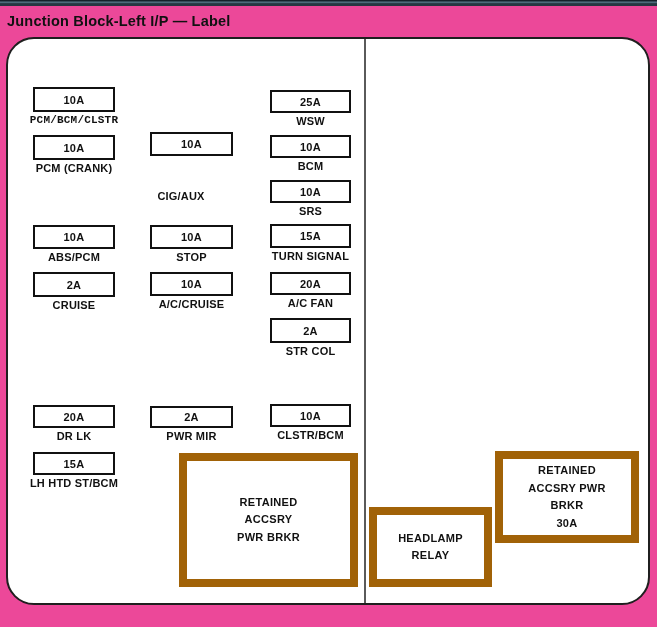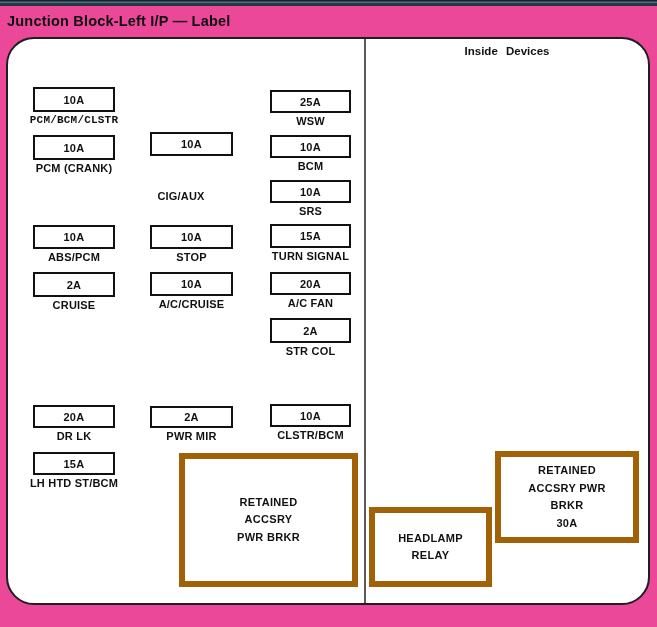--- a/index.html
+++ b/index.html
@@ -75,21 +75,21 @@
     transform: translateX(-50%);
     font-size: 11px;
     font-weight: 600;
     letter-spacing: 0.2px;
     white-space: nowrap;
     text-align: center;
   }
   .relay-box {
     position: absolute;
     background: #ffffff;
-    border: 6px solid #a16207;
+    border: 8px solid #a16207;
     box-sizing: border-box;
     display: flex;
     flex-direction: column;
     align-items: center;
     justify-content: center;
     text-align: center;
     font-size: 11px;
     font-weight: 600;
     letter-spacing: 0.3px;
     line-height: 17.5px;
@@ -97,21 +97,20 @@
 </style>
 </head>
 <body>
 
 <div class="page">
   <div class="top-bar"></div>
   <h1 class="page-title">Junction Block-Left I/P — Label</h1>
 
   <div class="panel">
     <div class="section-divider"></div>
-    <div class="section-header inside">Inside Devices</div>
   </div>
 
   <div id="diagram-layer">
       <div class="fuse-box" style="left: 33px; top: 87px; width: 82px; height: 25px;">10A</div>
       <div class="fuse-label" style="left: 74px; top: 114px; font-family: Liberation Mono, monospace;">PCM/BCM/CLSTR</div>
       <div class="fuse-box" style="left: 33px; top: 135px; width: 82px; height: 25px;">10A</div>
       <div class="fuse-label" style="left: 74px; top: 162px;">PCM (CRANK)</div>
       <div class="fuse-box" style="left: 33px; top: 225px; width: 82px; height: 24px;">10A</div>
       <div class="fuse-label" style="left: 74px; top: 251px;">ABS/PCM</div>
       <div class="fuse-box" style="left: 33px; top: 272px; width: 82px; height: 25px;">2A</div>

